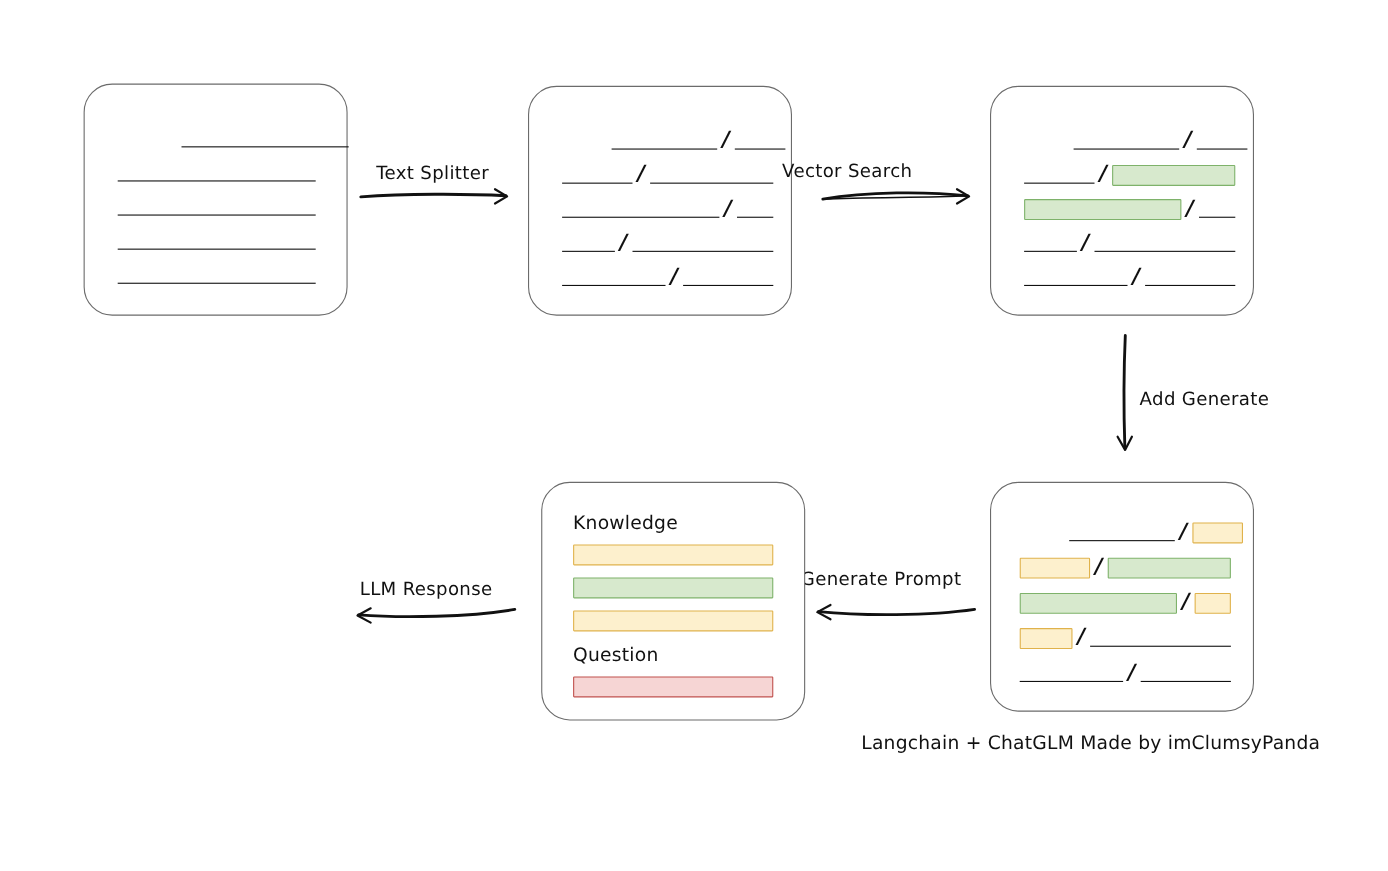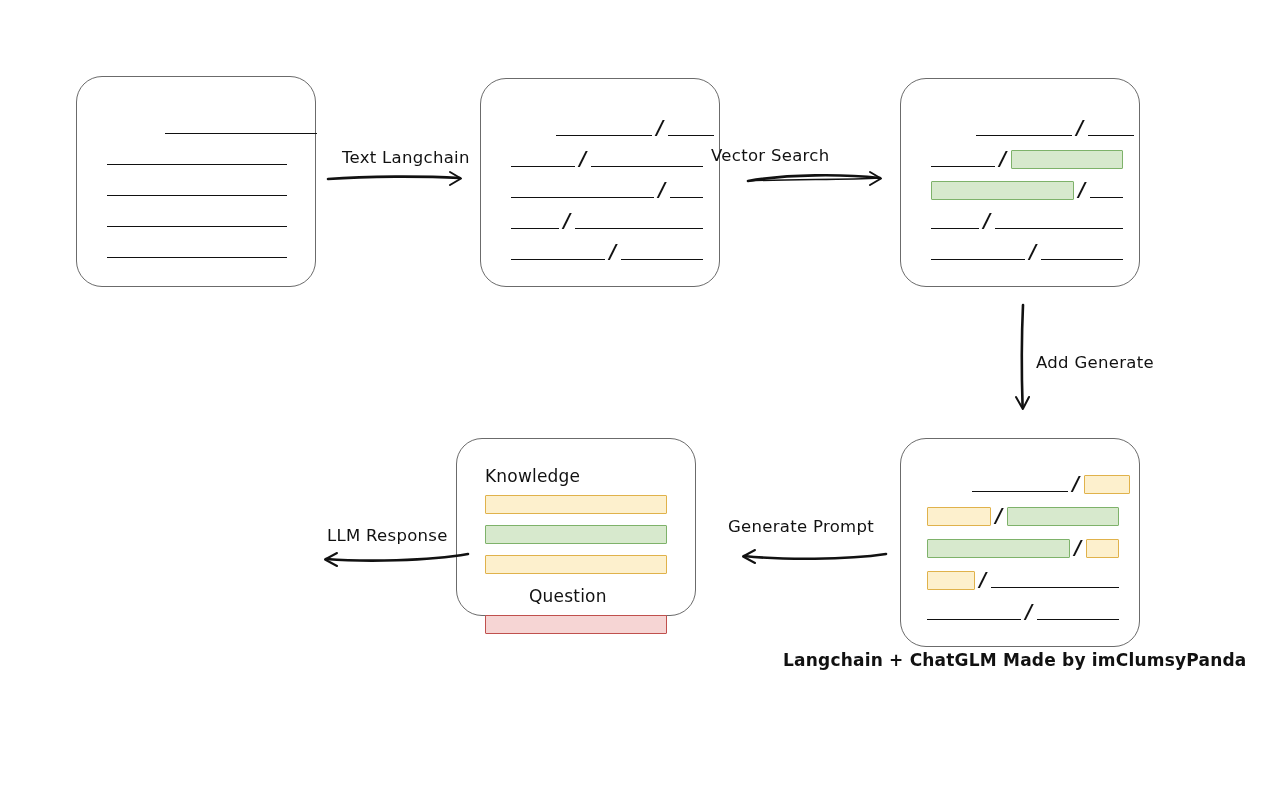--- a/index.html
+++ b/index.html
@@ -157,21 +157,21 @@
         </div>
         <div class="row" style="top: 131px; left: 30px; right: 30px;">
           <span class="seg line" style="width: 180px;"></span>
         </div>
         <div class="row" style="top: 162px; left: 30px; right: 30px;">
           <span class="seg line" style="width: 180px;"></span>
         </div>
       </div>
   </div>
 
-  <div class="arrow-label" style="left:342px; top:148px;">Text Langchain</div>
+  <div class="arrow-label" style="left:342px; top:148px;">Text Splitter</div>
   <svg class="arrow" style="left:328px; top:170px; width:140px; height:18px;" viewBox="0 0 140 18">
     <path class="shaft-thick" d="M0,9 C40,6 95,6 132,8"></path>
     <path class="head" d="M122,2 L133,8.5 L122,15"></path>
   </svg>
 
   <div class="doc-box" style="left:480px; top:78px; width:240px; height:209px;">
     <div class="box-body" id="node-split-chunks-rows" style="padding-left:30px; padding-right:30px;">
         <div class="row" style="top: 38px; left: 30px; right: 30px;">
           <span class="seg" style="width: 45px;"></span>
           <span class="seg line" style="width: 96px;"></span>
@@ -275,43 +275,43 @@
         </div>
       </div>
   </div>
 
   <div class="arrow-label" style="left:728px; top:517px;">Generate Prompt</div>
   <svg class="arrow" style="left:738px; top:548px; width:148px; height:18px;" viewBox="0 0 148 18">
     <path class="shaft-thick" d="M148,6 C108,12 45,12 6,8"></path>
     <path class="head" d="M17,2 L5,8.5 L17,15"></path>
   </svg>
 
-  <div class="doc-box" style="left:456px; top:438px; width:240px; height:178px;">
+  <div class="doc-box" style="left:492px; top:438px; width:240px; height:217px;">
     <div class="box-label" style="left:28px; top:27px;">Knowledge</div>
     <div class="box-body" id="node-prompt-knowledge" style="padding-left:28px; padding-right:28px;">
         <div class="row" style="top: 54px; left: 28px; right: 28px;">
           <span class="seg chip chip-yellow" style="width: 182px;"></span>
         </div>
         <div class="row" style="top: 84px; left: 28px; right: 28px;">
           <span class="seg chip chip-green" style="width: 182px;"></span>
         </div>
         <div class="row" style="top: 114px; left: 28px; right: 28px;">
           <span class="seg chip chip-yellow" style="width: 182px;"></span>
         </div>
       </div>
-    <div class="box-label" style="left:28px; top:147px;margin-left:44px;">Question</div>
+    <div class="box-label" style="left:28px; top:147px;">Question</div>
     <div class="box-body" id="node-prompt-question" style="padding-left:28px; padding-right:28px;">
         <div class="row" style="top: 174px; left: 28px; right: 28px;">
           <span class="seg chip chip-red" style="width: 182px;"></span>
         </div>
       </div>
   </div>
 
   <div class="arrow-label" style="left:327px; top:526px;">LLM Response</div>
   <svg class="arrow" style="left:320px; top:550px; width:148px; height:18px;" viewBox="0 0 148 18">
     <path class="shaft-thick" d="M148,4 C108,11 45,12 6,9"></path>
     <path class="head" d="M17,3 L5,9.5 L17,16"></path>
   </svg>
 
 
-  <div class="caption" style="left:783px; top:650px;font-weight:bold;">Langchain + ChatGLM Made by imClumsyPanda</div>
+  <div class="caption" style="left:783px; top:666px;">Langchain + ChatGLM Made by imClumsyPanda</div>
 
 </div>
 
 </body></html>

